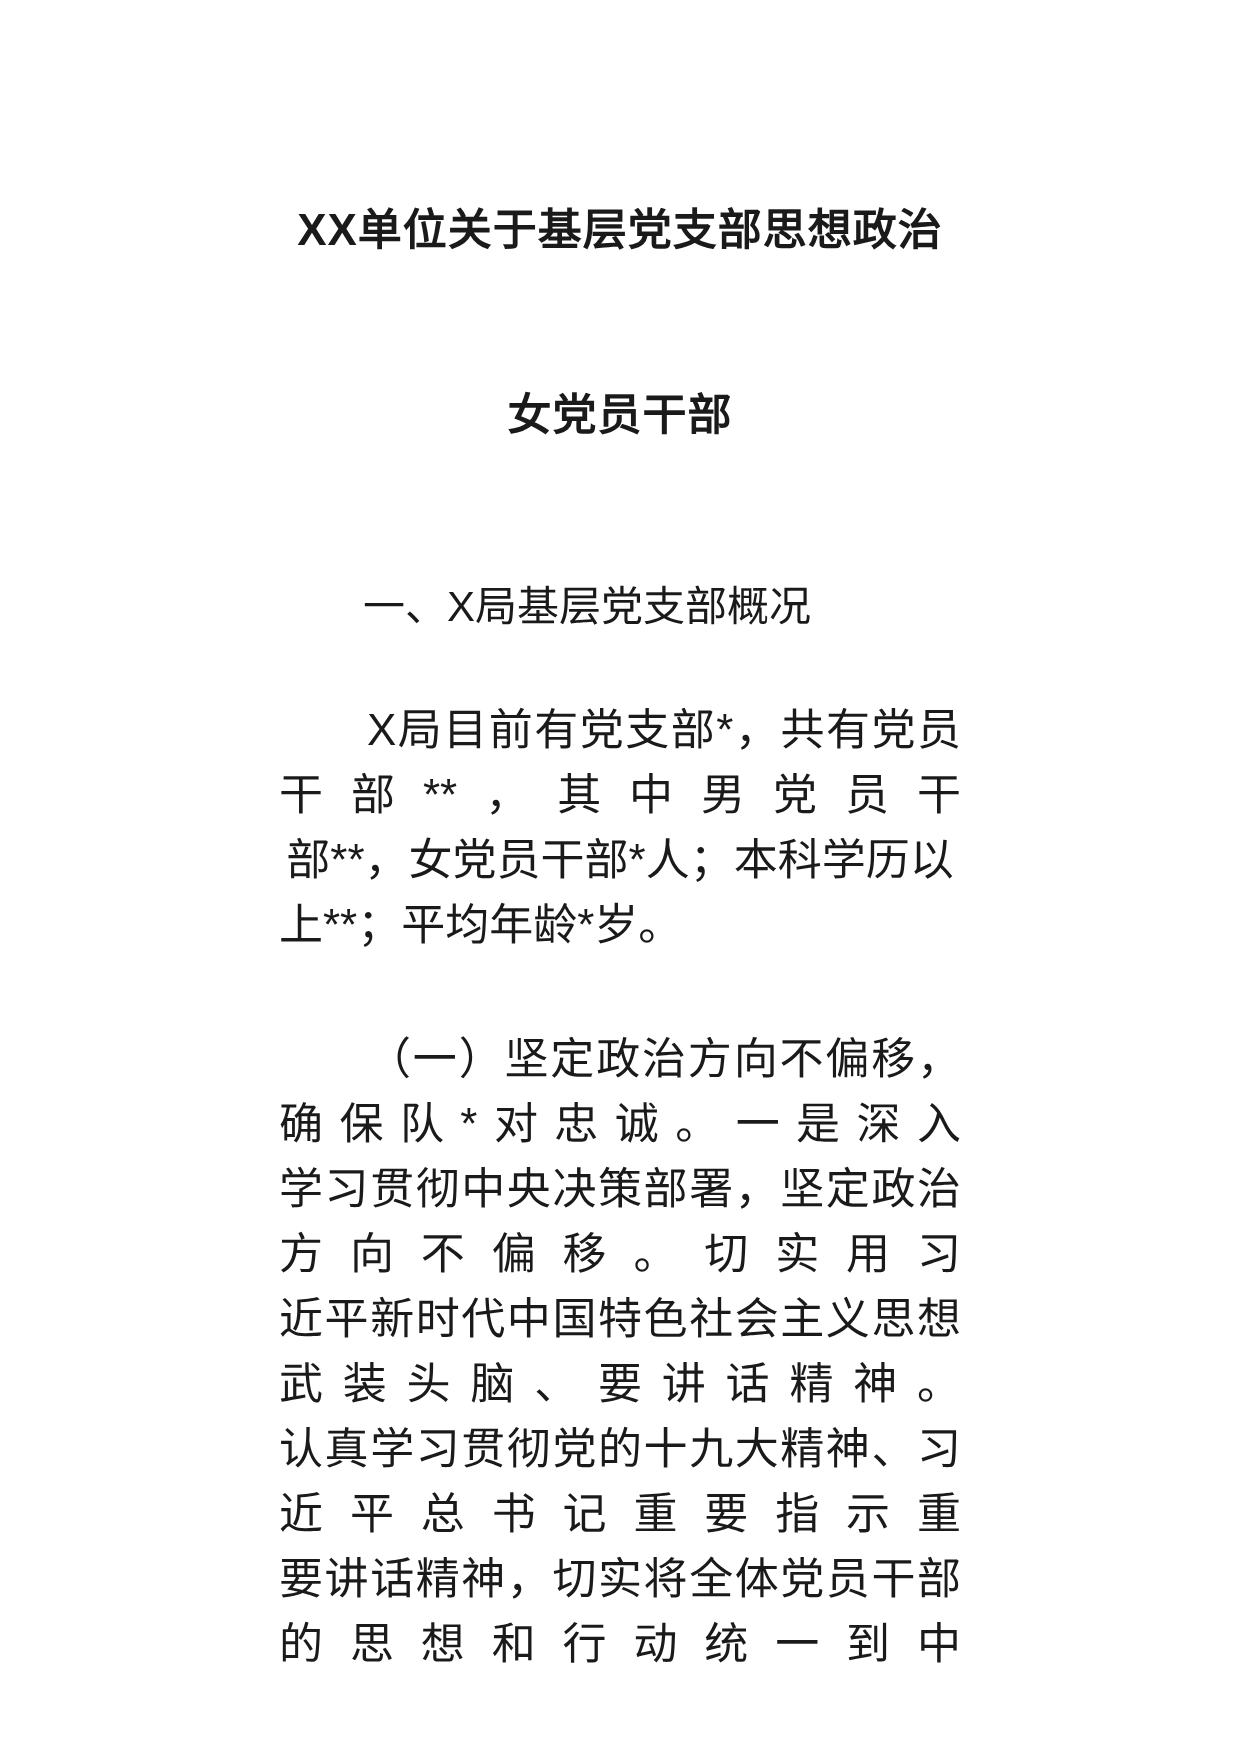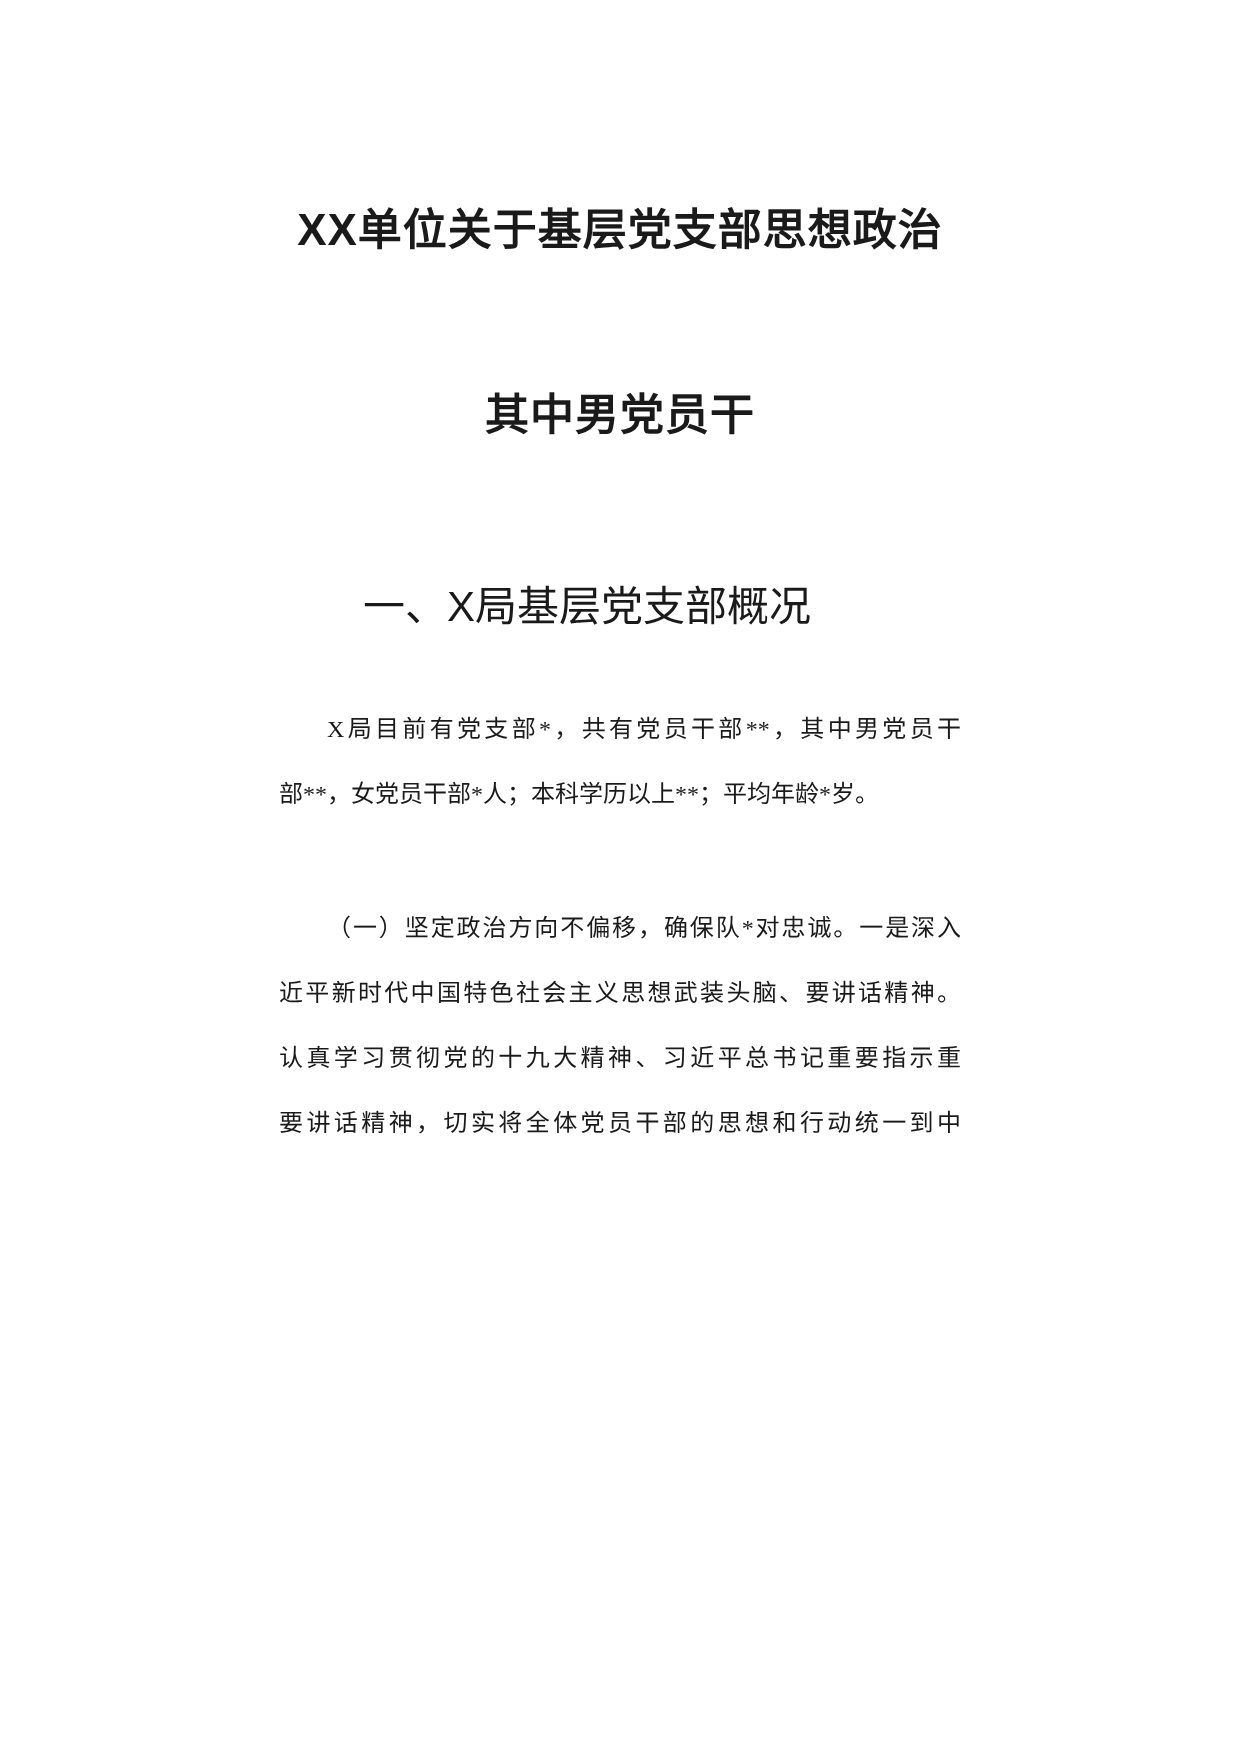--- a/index.html
+++ b/index.html
@@ -43,23 +43,22 @@
     white-space: nowrap;
   }
   .heading.h-first {
     margin-top: 129px;
   }
   .heading.h-second {
     margin-top: 63px;
   }
   .para {
     margin: 0;
-    font-size: 24px;
+    font-size: 44px;
     line-height: 65px;
-    font-family: Liberation Serif, serif;
   }
   .para.p-first {
     margin-top: 58px;
   }
   .para.p-second {
     margin-top: 69px;
   }
   .pline {
     text-align: justify;
     text-align-last: justify;
@@ -73,32 +72,33 @@
   }
 </style>
 </head>
 <body>
 
 <div class="page">
   <div class="content">
 
     <h1 class="doc-title first">XX单位关于基层党支部思想政治</h1>
 
-    <h1 class="doc-title second">其中男党员干</h1>
+    <h1 class="doc-title second">女党员干部</h1>
 
     <p class="heading h-first">一、X局基层党支部概况</p>
 
     <div class="para p-first">
       <div class="pline indent">X局目前有党支部*，共有党员干部**，其中男党员干</div>
       <div class="pline last">部**，女党员干部*人；本科学历以上**；平均年龄*岁。</div>
     </div>
 
 
     <div class="para p-second">
       <div class="pline indent">（一）坚定政治方向不偏移，确保队*对忠诚。一是深入</div>
+      <div class="pline">学习贯彻中央决策部署，坚定政治方向不偏移。切实用习</div>
       <div class="pline">近平新时代中国特色社会主义思想武装头脑、要讲话精神。</div>
       <div class="pline">认真学习贯彻党的十九大精神、习近平总书记重要指示重</div>
       <div class="pline">要讲话精神，切实将全体党员干部的思想和行动统一到中</div>
 
     </div>
 
   </div>
 </div>
 
 </body></html>

